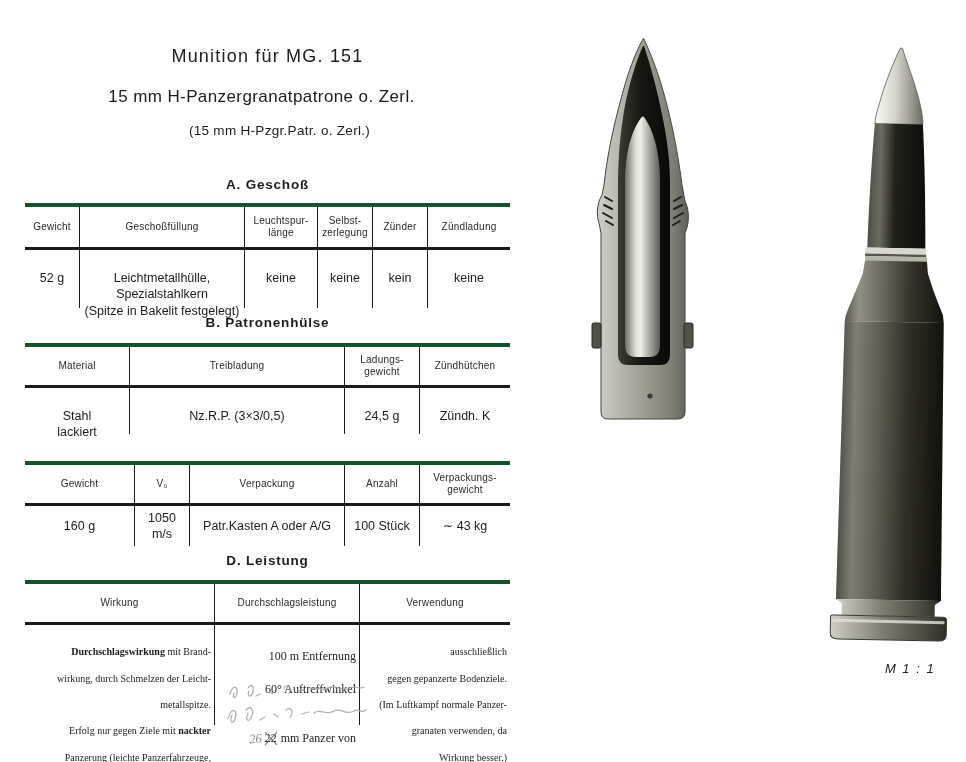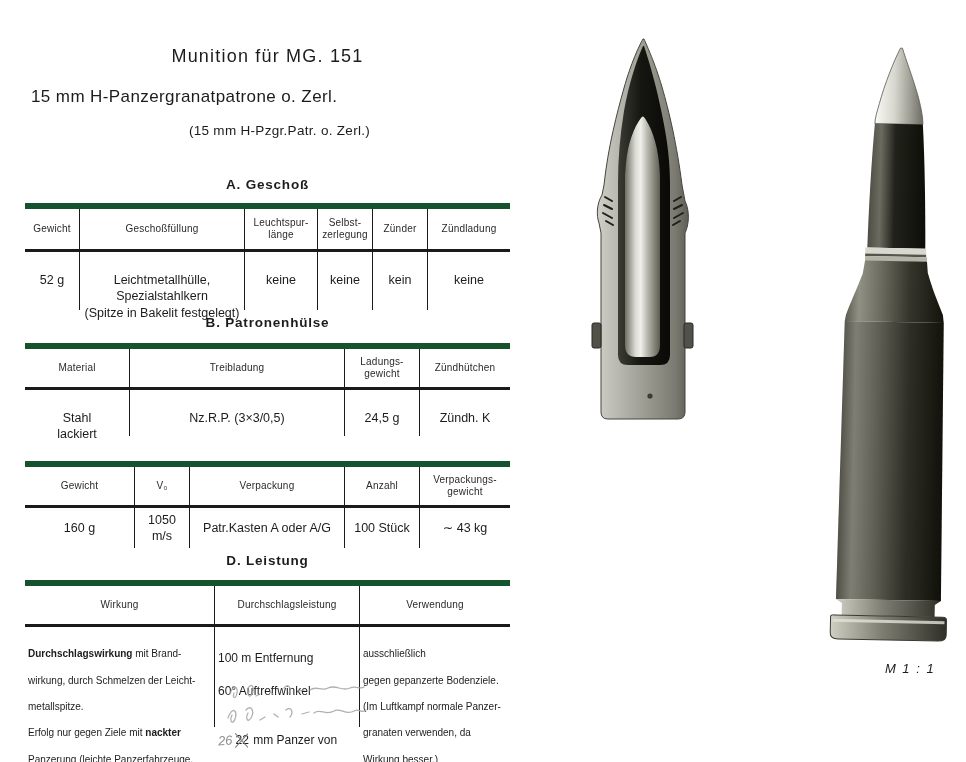--- a/index.html
+++ b/index.html
@@ -3,36 +3,36 @@
 <meta charset="utf-8">
 <style>
   html,body{margin:0;padding:0;background:#e8e8e8;}
   .page{
     position:relative;width:966px;height:762px;background:#ffffff;
     font-family:"Liberation Sans","DejaVu Sans",sans-serif;color:#1c1c1c;
     overflow:hidden;margin:0 auto;
   }
   .abs{position:absolute;}
   .doc-title{left:25px;top:46px;width:485px;text-align:center;font-size:18px;letter-spacing:1.2px;}
-  .doc-subtitle{left:31px;top:87px;width:485px;font-size:17px;letter-spacing:.4px;}
+  .doc-subtitle{left:19px;top:87px;width:485px;text-align:center;font-size:17px;letter-spacing:.4px;}
   .doc-subparen{left:37px;top:123px;width:485px;text-align:center;font-size:13.5px;letter-spacing:.3px;}
   .sec-heading{left:25px;width:485px;text-align:center;font-size:13.5px;font-weight:700;letter-spacing:.8px;}
-  .tbl{left:25px;width:485px;border-top:6px solid #14532d;}
+  .tbl{left:25px;width:485px;border-top:4px solid #14532d;}
   .grid{display:grid;}
   .hdr-row{border-bottom:3px solid #1a1a1a;}
   .cell{
     border-right:1.5px solid #1a1a1a;display:flex;align-items:center;justify-content:center;
     text-align:center;padding:2px 3px;white-space:pre-line;box-sizing:border-box;
   }
   .cell:last-child{border-right:none;}
   .hdr-cell{font-size:10px;color:#2a2a2a;line-height:1.25;letter-spacing:.2px;}
   .bdy-cell{font-size:12.5px;line-height:1.3;}
   .top-align{align-items:flex-start;padding-top:20px;}
   .d-cell{align-items:flex-start;padding-top:7px;font-size:10px;line-height:1.32;display:block;}
-  .d-line{text-align:left;}
+  .d-line{text-align:right;font-family:Liberation Serif, serif;}
   .d-mid{font-size:12px;line-height:1.35;}
   .b{font-weight:700;}
   .pencil{
     color:#8f8f8f;font-style:italic;font-size:13px;display:inline-block;
     transform:rotate(-5deg);margin-right:2px;position:relative;top:1px;
   }
   .crossed{position:relative;display:inline-block;padding:0 1px;}
   .crossed::before,.crossed::after{
     content:"";position:absolute;left:-2px;right:-2px;top:50%;border-top:1.4px solid #7d7d7d;
   }

